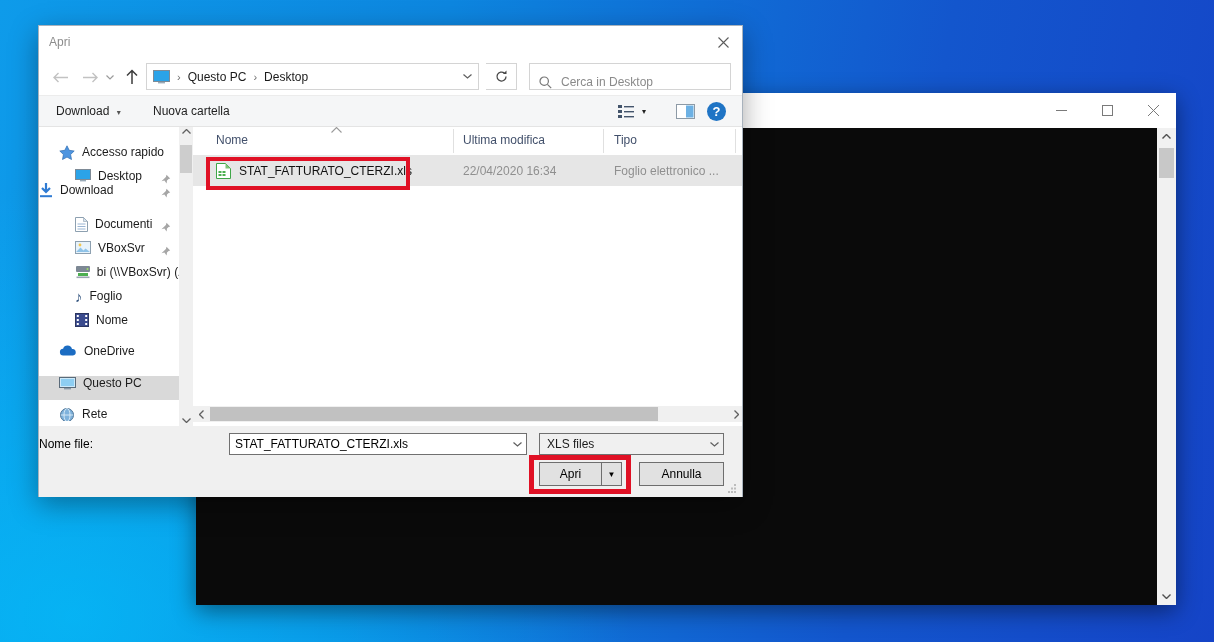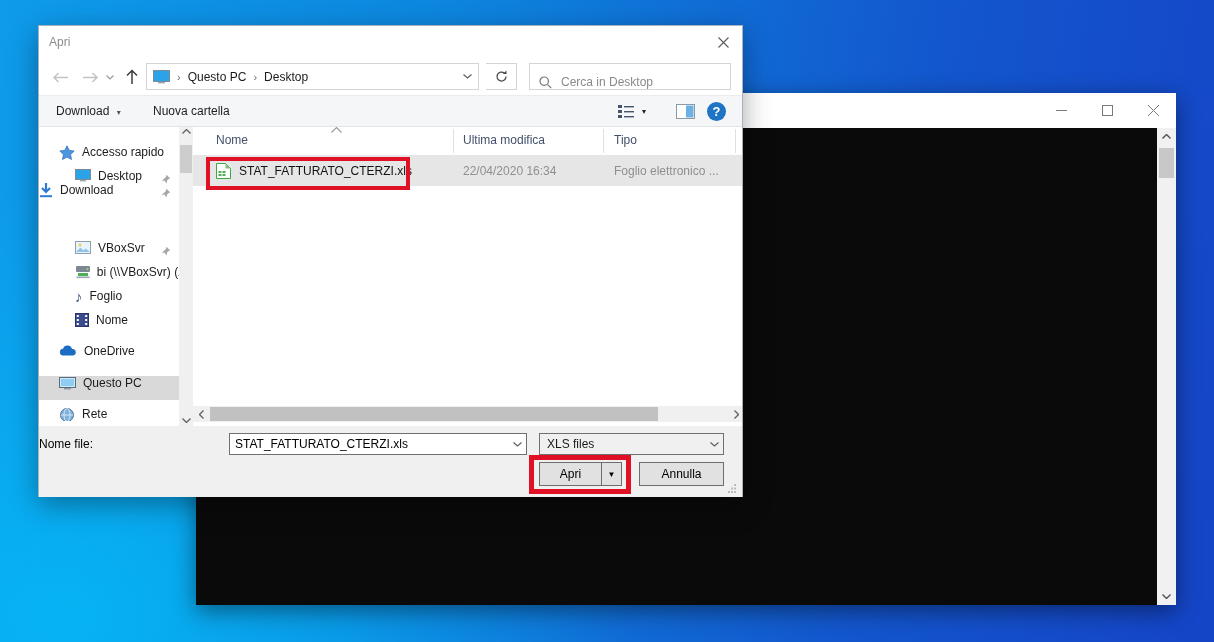--- a/index.html
+++ b/index.html
@@ -246,20 +246,37 @@
             <path d="M7 0v8M3 5l4 4 4-4" fill="none" stroke="#2f7bd3" stroke-width="2.2"></path>
             <rect x="1" y="12.2" width="12" height="2" fill="#2f7bd3"></rect>
           </svg>
         <span class="lbl">Download</span>
         <span class="pin">
             <svg width="10" height="10">
               <path d="M5.5 0.8l3.7 3.7-1.6.4-1.6 1.6-.4 3-2.2-2.9-2.9.7L4.9 2.9z" fill="#a6a6a6"></path>
             </svg>
           </span>
       </div>
+      <div class="side-item" style="top:90px;padding-left:36px">
+        <svg width="13" height="15">
+            <path d="M0.5 0.5h8l4 4v10h-12z" fill="#fff" stroke="#8da0b0"></path>
+            <path d="M8.5 0.5l4 4h-4z" fill="#d7e4ee" stroke="#8da0b0" stroke-width=".6"></path>
+            <g stroke="#9bb6d4" stroke-width="1">
+              <line x1="2.5" y1="7" x2="10.5" y2="7"></line>
+              <line x1="2.5" y1="9.5" x2="10.5" y2="9.5"></line>
+              <line x1="2.5" y1="12" x2="10.5" y2="12"></line>
+            </g>
+          </svg>
+        <span class="lbl">Documenti</span>
+        <span class="pin">
+            <svg width="10" height="10">
+              <path d="M5.5 0.8l3.7 3.7-1.6.4-1.6 1.6-.4 3-2.2-2.9-2.9.7L4.9 2.9z" fill="#a6a6a6"></path>
+            </svg>
+          </span>
+      </div>
       <div class="side-item" style="top:114px;padding-left:36px">
         <svg width="16" height="13">
             <rect x="0.5" y="0.5" width="15" height="12" fill="#e8f3fb" stroke="#8da0b0"></rect>
             <path d="M1 11l4.5-4.5 3 3 2-2L15 11z" fill="#8fc3e8"></path>
             <circle cx="5" cy="4" r="1.4" fill="#f3c64e"></circle>
           </svg>
         <span class="lbl">VBoxSvr</span>
         <span class="pin">
             <svg width="10" height="10">
               <path d="M5.5 0.8l3.7 3.7-1.6.4-1.6 1.6-.4 3-2.2-2.9-2.9.7L4.9 2.9z" fill="#a6a6a6"></path>

